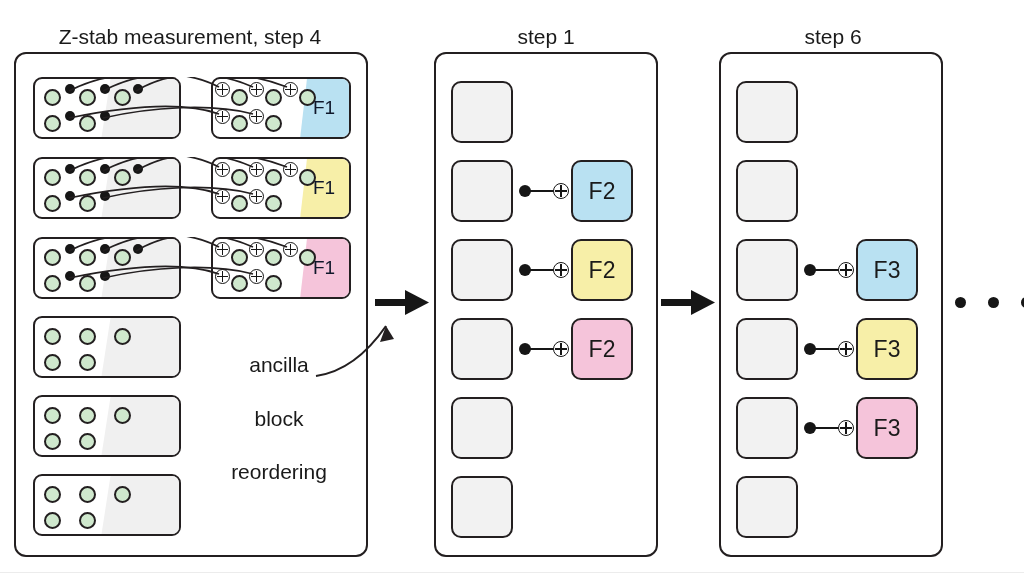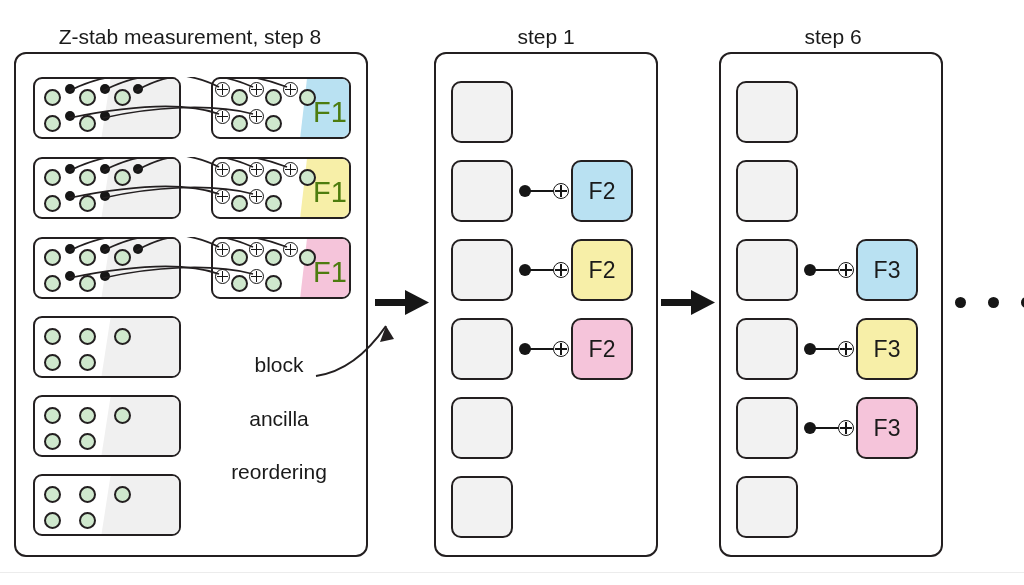--- a/index.html
+++ b/index.html
@@ -49,21 +49,21 @@
     position:absolute;width:15px;height:15px;border-radius:50%;
     border:1.8px solid #161616;box-sizing:border-box;background:#fff;
   }
   .xor::before,.xor::after{
     content:"";position:absolute;background:#161616;
   }
   .xor::before{left:50%;top:1px;bottom:1px;width:1.6px;margin-left:-0.8px;}
   .xor::after{top:50%;left:1px;right:1px;height:1.6px;margin-top:-0.8px;}
 
   .flabel{
-    position:absolute;font-size:29px;line-height:1;color:#4d7c0f;
+    position:absolute;font-size:19px;line-height:1;color:#0f172a;
     white-space:nowrap;
   }
 
   
   .wires{position:absolute;left:0;top:0;pointer-events:none;}
 
   
   .plainrow{position:absolute;}
 
   
@@ -108,21 +108,21 @@
   .ellipsis{position:absolute;display:flex;gap:22px;align-items:center;}
   .ellipsis i{width:11px;height:11px;border-radius:50%;background:#161616;display:block;}
 
   .botline{position:absolute;left:0;right:0;height:1px;background:#ececec;}
 </style>
 </head>
 <body>
 
 <div id="root">
 
-  <div class="panel-title" style="left:14px;top:26px;width:352px;">Z-stab measurement, step 8</div>
+  <div class="panel-title" style="left:14px;top:26px;width:352px;">Z-stab measurement, step 4</div>
   <div class="panel-title" style="left:432px;top:26px;width:228px;">step 1</div>
   <div class="panel-title" style="left:716px;top:26px;width:234px;">step 6</div>
 
   <div class="panel" style="left:14px;top:52px;width:354px;height:505px;"></div>
 
   <div class="s1row" style="left:33px;top:77px;">
 
     <div class="blk left" style="left:0;top:0;width:148px;height:62px;">
       <div class="slant"></div>
       <div class="qdot" style="left:9px;top:10px;"></div>
@@ -265,22 +265,22 @@
       <div class="slant"></div>
       <div class="qdot" style="left:9px;top:10px;"></div>
       <div class="qdot" style="left:44px;top:10px;"></div>
       <div class="qdot" style="left:79px;top:10px;"></div>
       <div class="qdot" style="left:9px;top:36px;"></div>
       <div class="qdot" style="left:44px;top:36px;"></div>
     </div>
   </div>
 
   <div class="anno" style="left:213px;top:325px;width:132px;">
+    <div>ancilla</div>
     <div>block</div>
-    <div>ancilla</div>
     <div>reordering</div>
   </div>
   <svg class="bigarrow" style="left:310px;top:300px;" width="98" height="90" viewBox="0 0 98 90">
     <path d="M6,76 C34,72 58,52 76,26" fill="none" stroke="#231f20" stroke-width="2.1"></path>
     <path d="M76,26 L70,42 L84,39 Z" fill="#231f20"></path>
   </svg>
 
   <svg class="bigarrow" style="left:375px;top:286px;" width="56" height="34" viewBox="0 0 56 34">
     <rect x="0" y="13" width="34" height="7" fill="#161616"></rect>
     <path d="M30,4 L54,16.5 L30,29 Z" fill="#161616"></path>

